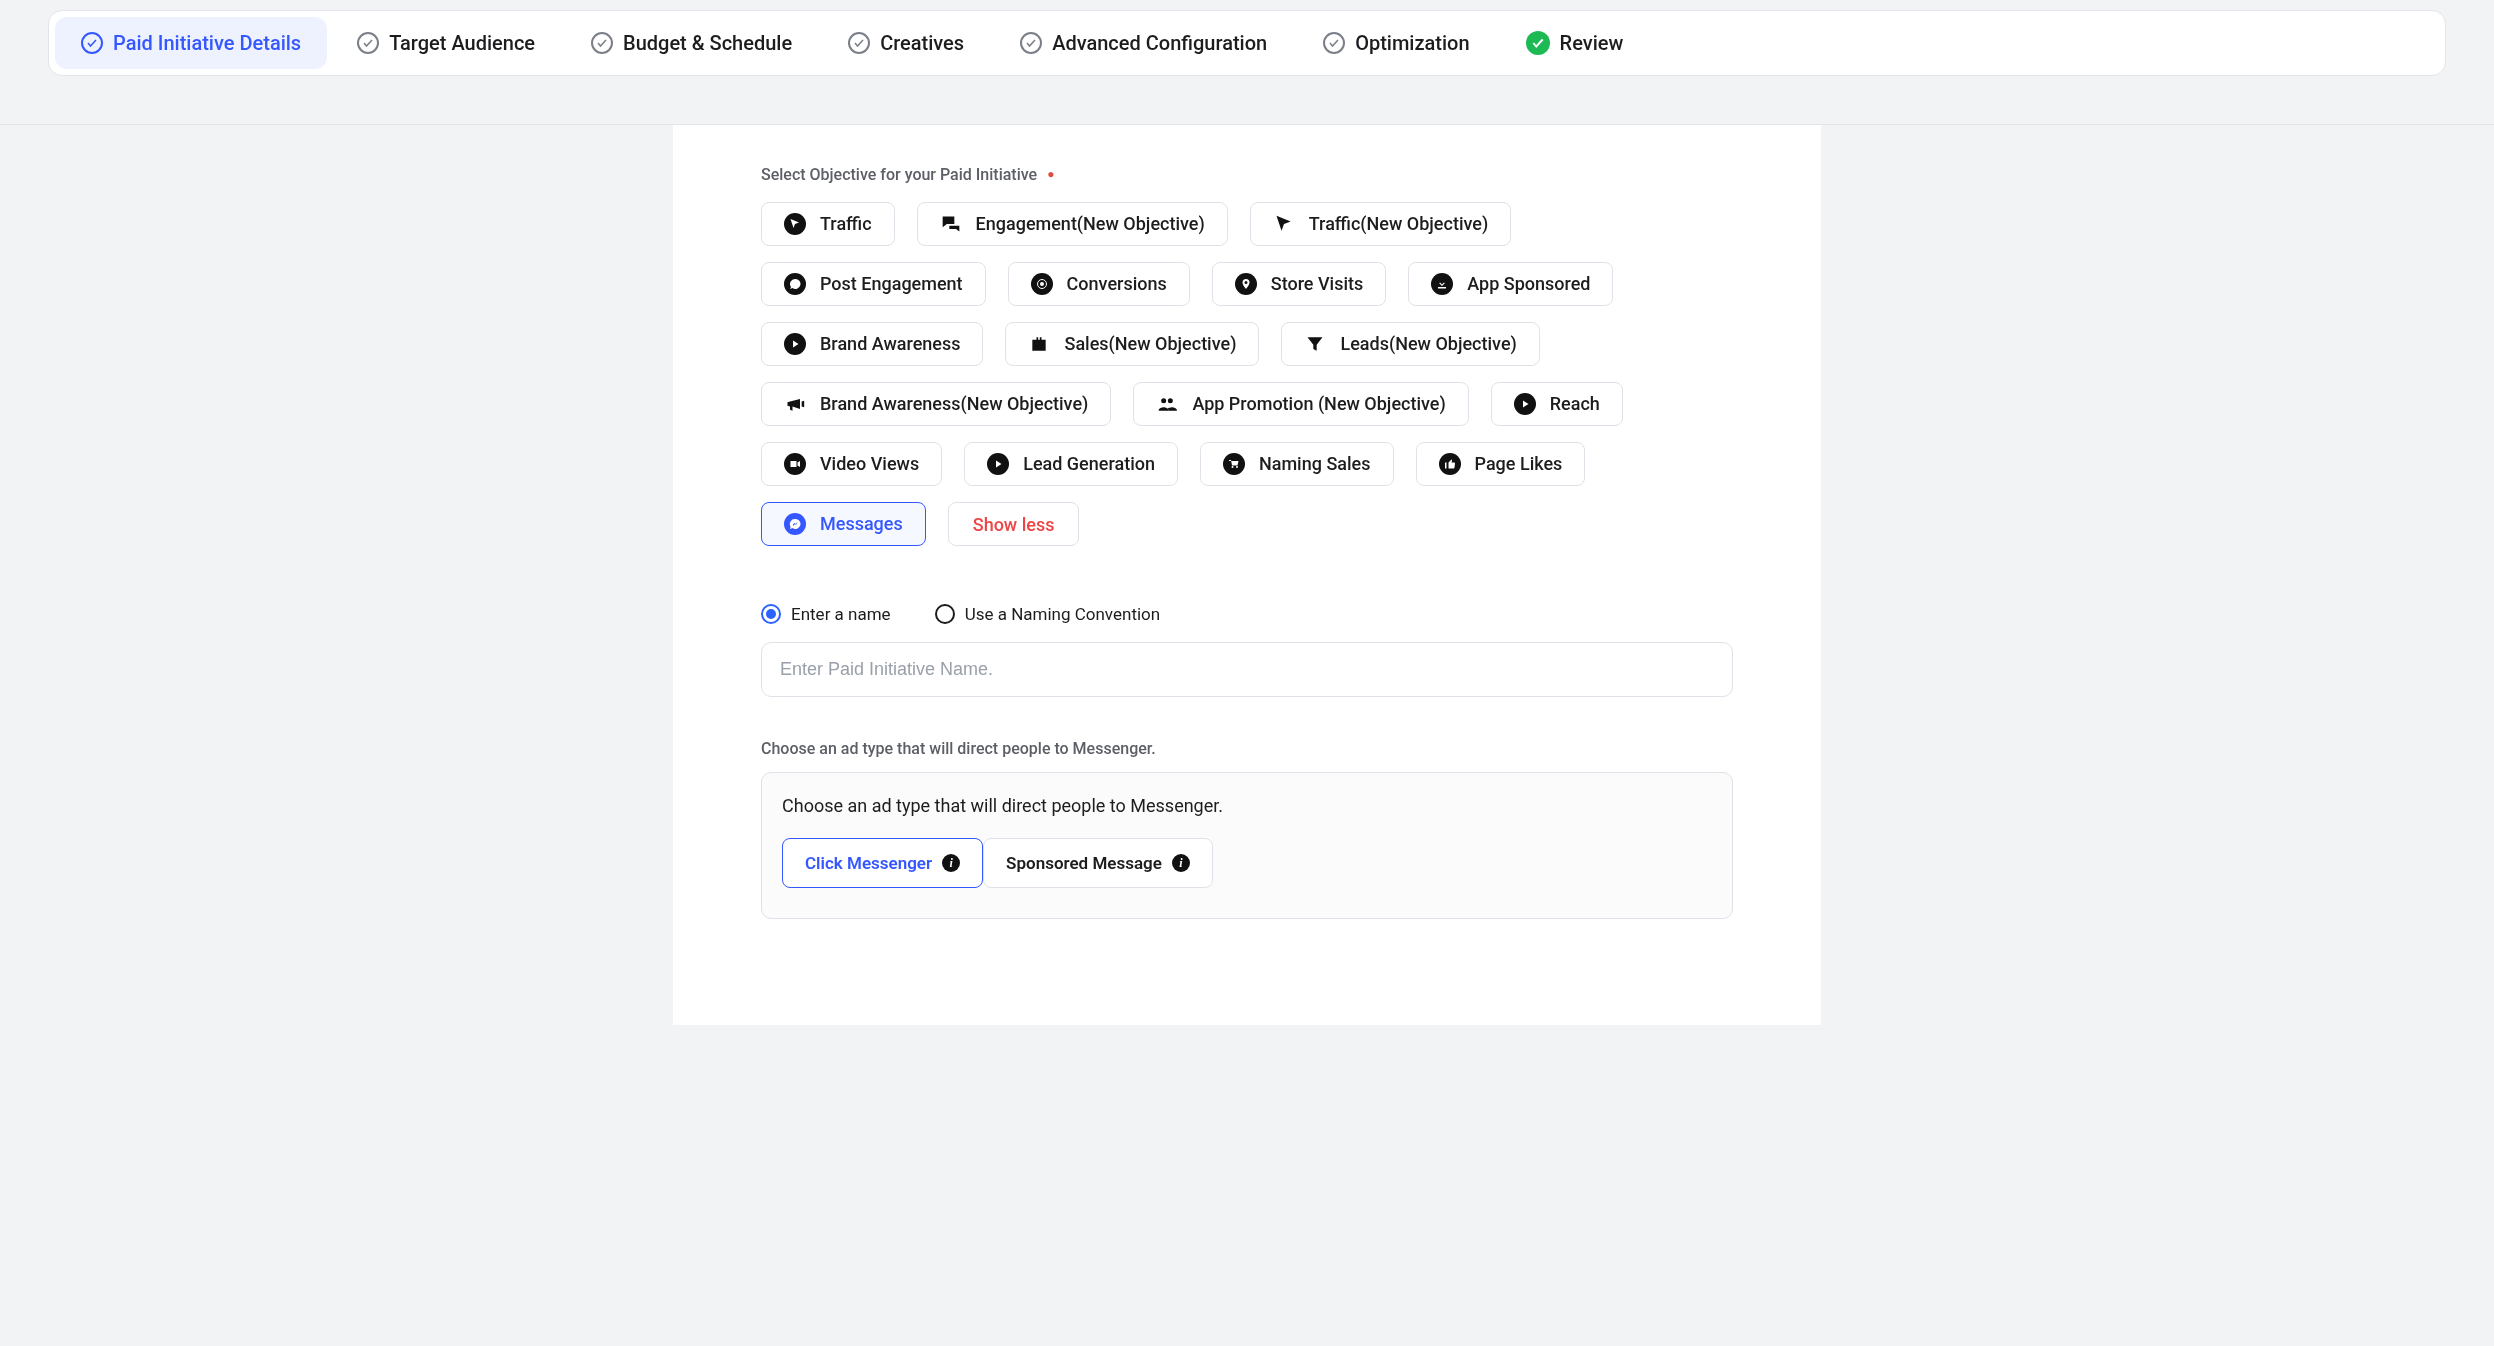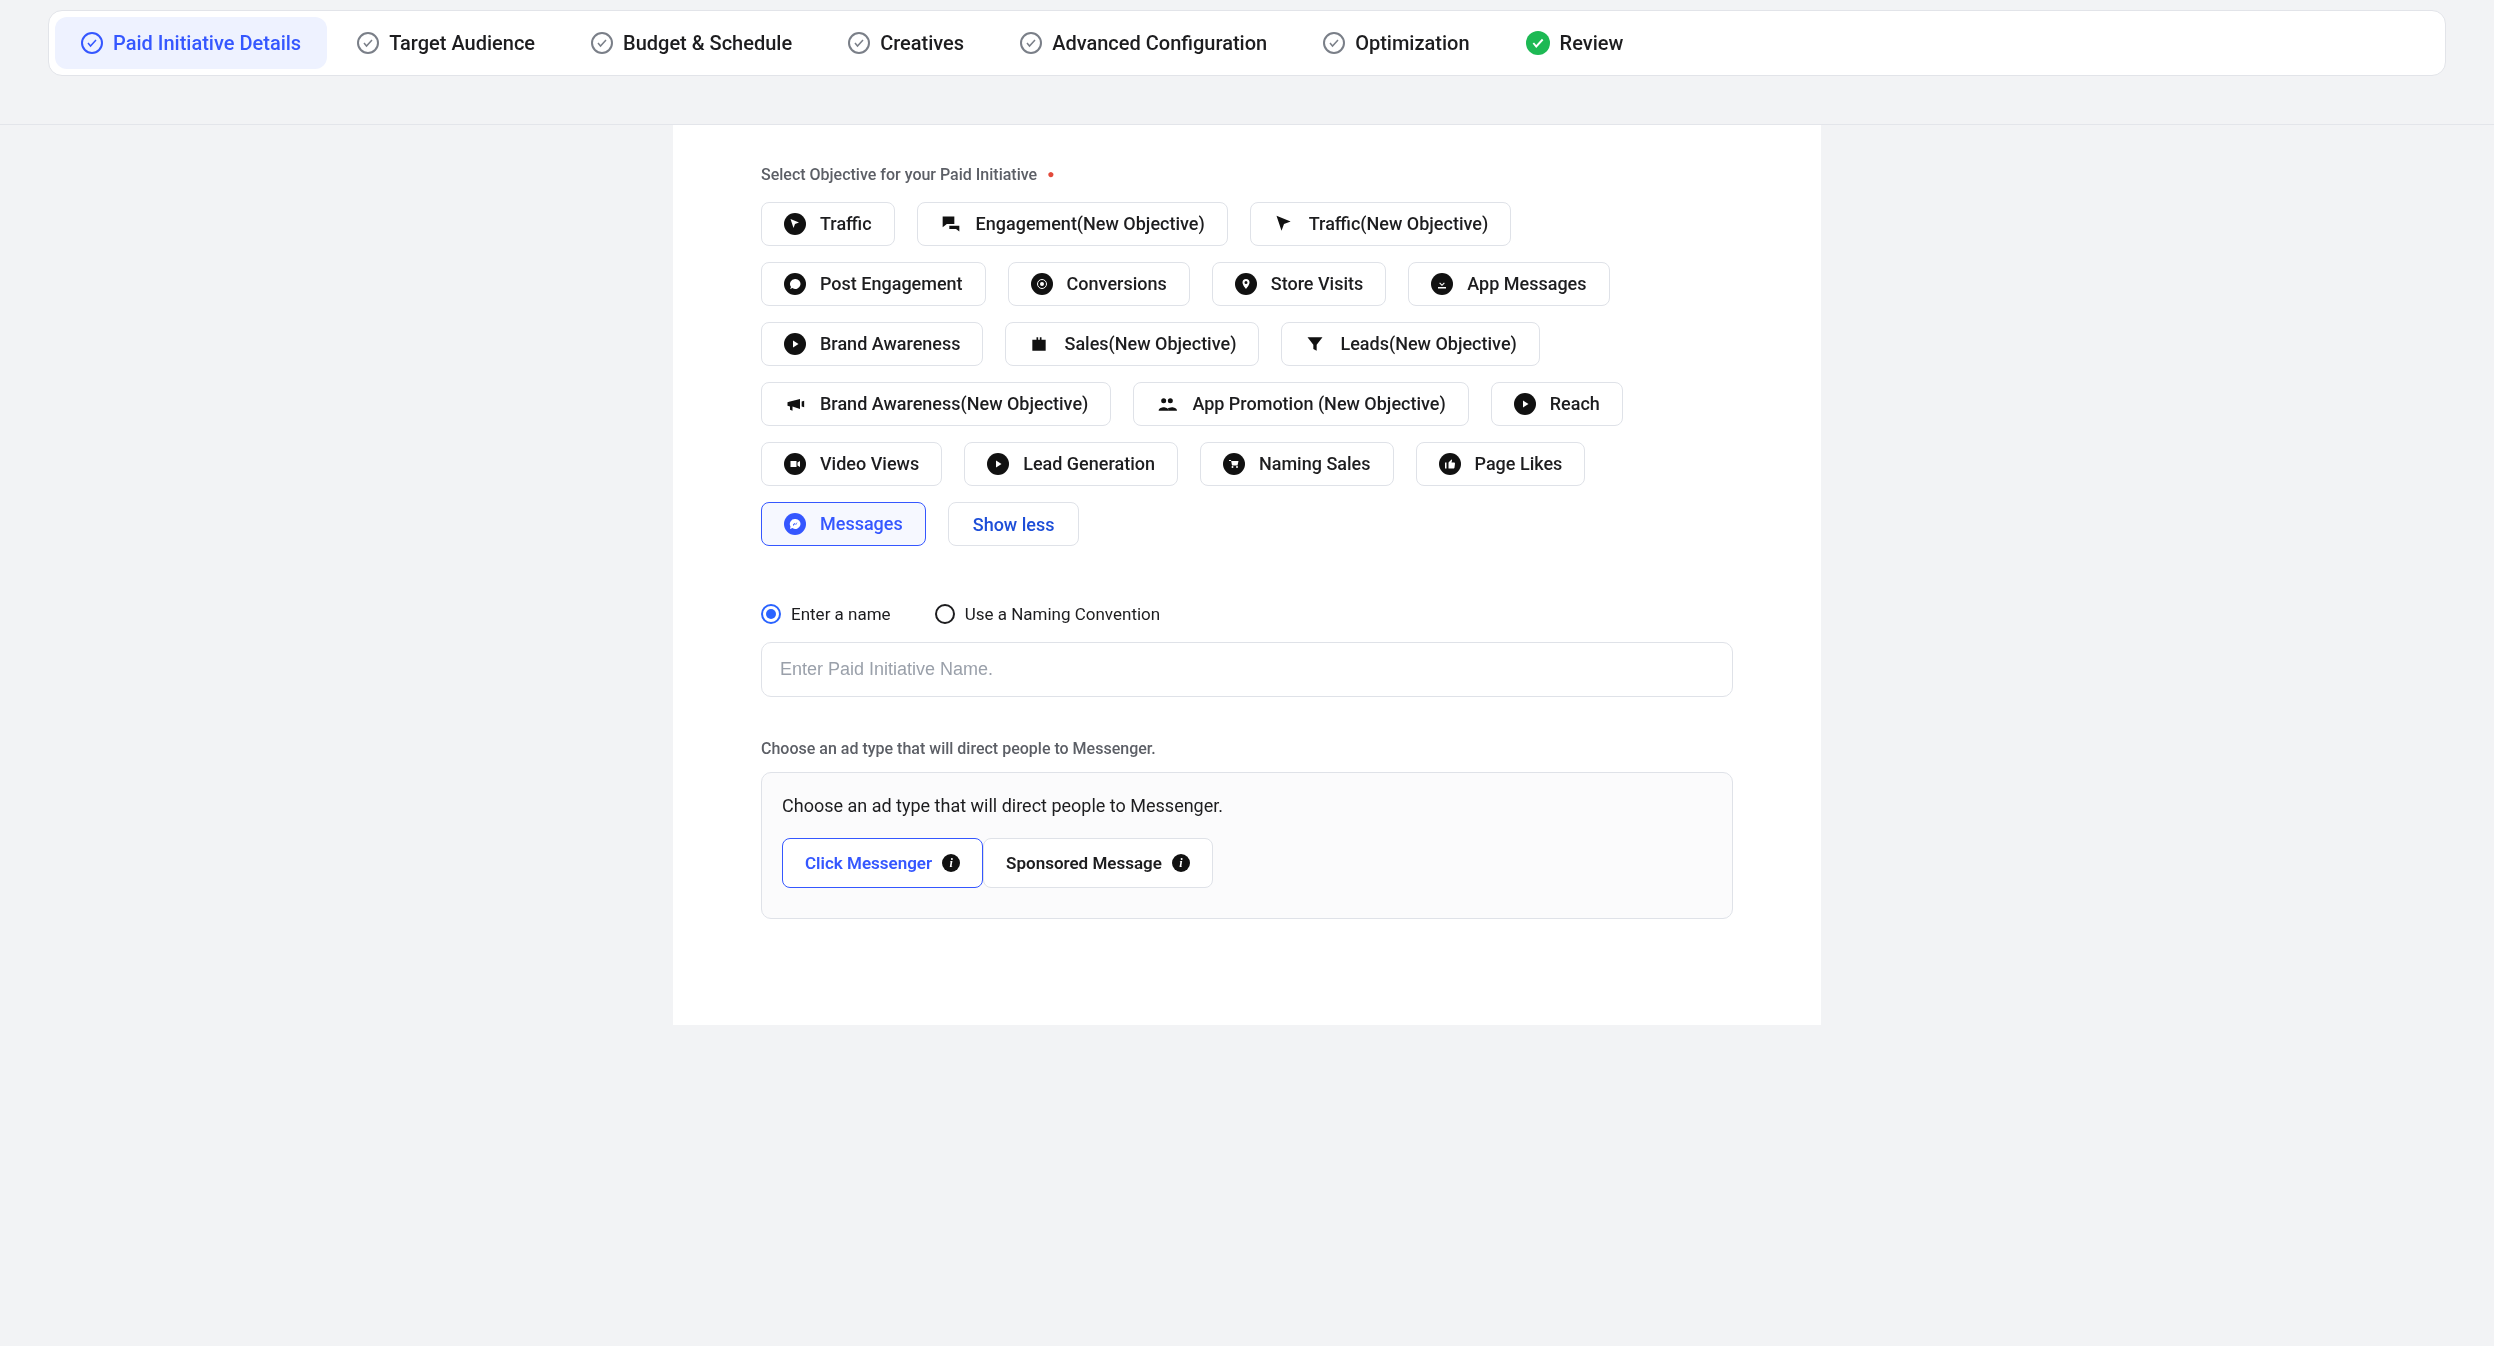--- a/index.html
+++ b/index.html
@@ -130,21 +130,21 @@
   .chip .chip-icon.bare svg { width: 20px; height: 20px; fill: #111; }
 
   .show-less {
     display: inline-flex;
     align-items: center;
     border: 1px solid #dfe2e8;
     border-radius: 8px;
     padding: 10px 24px;
     font-size: 18px;
     font-weight: 500;
-    color: #1d4ed8;
+    color: #ef4444;
     background: #fff;
     cursor: pointer;
   }
 
   
   .radio-row {
     display: flex;
     gap: 44px;
     margin-bottom: 18px;
     align-items: center;
@@ -365,21 +365,21 @@
       </span>
       <span>Store Visits</span>
     </div>
 
     <div class="chip">
       <span class="chip-icon">
         <svg viewBox="0 0 24 24">
               <path d="M12 3v10l4-4 1.5 1.5L12 16 6.5 10.5 8 9l4 4V3h0zM4 18h16v3H4z"></path>
             </svg>
       </span>
-      <span>App Messages</span>
+      <span>App Sponsored</span>
     </div>
 
     <div class="chip">
       <span class="chip-icon">
         <svg viewBox="0 0 24 24">
               <path d="M8 5v14l11-7z"></path>
             </svg>
       </span>
       <span>Brand Awareness</span>
     </div>

